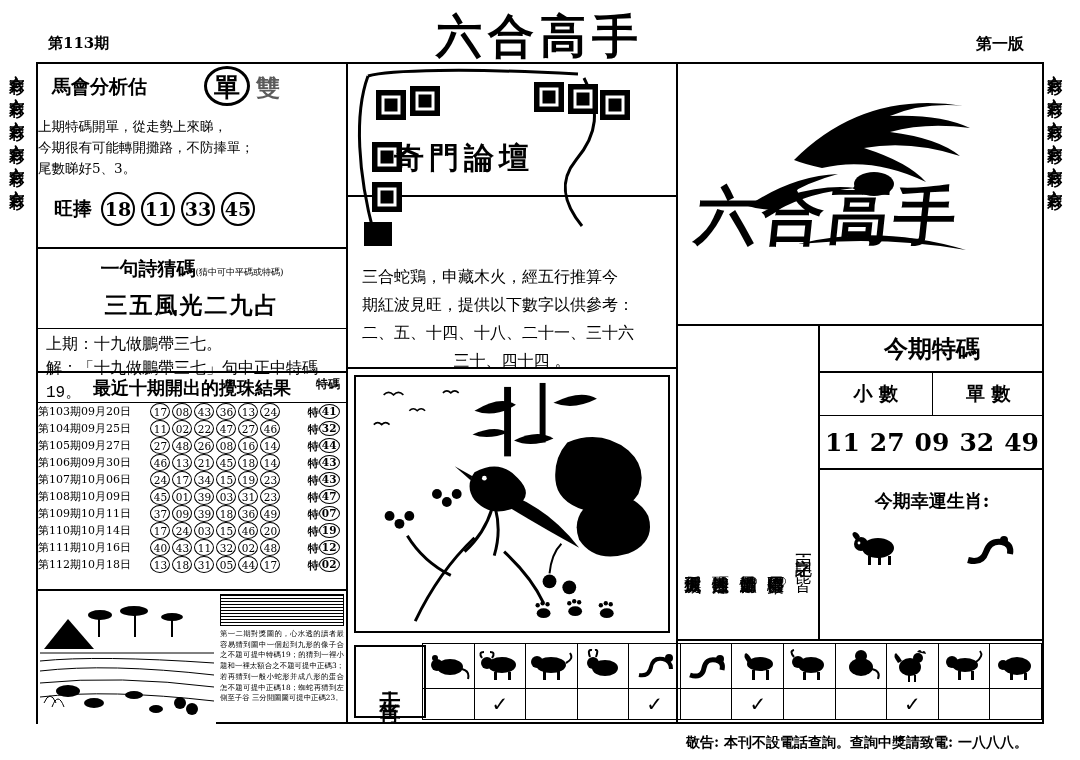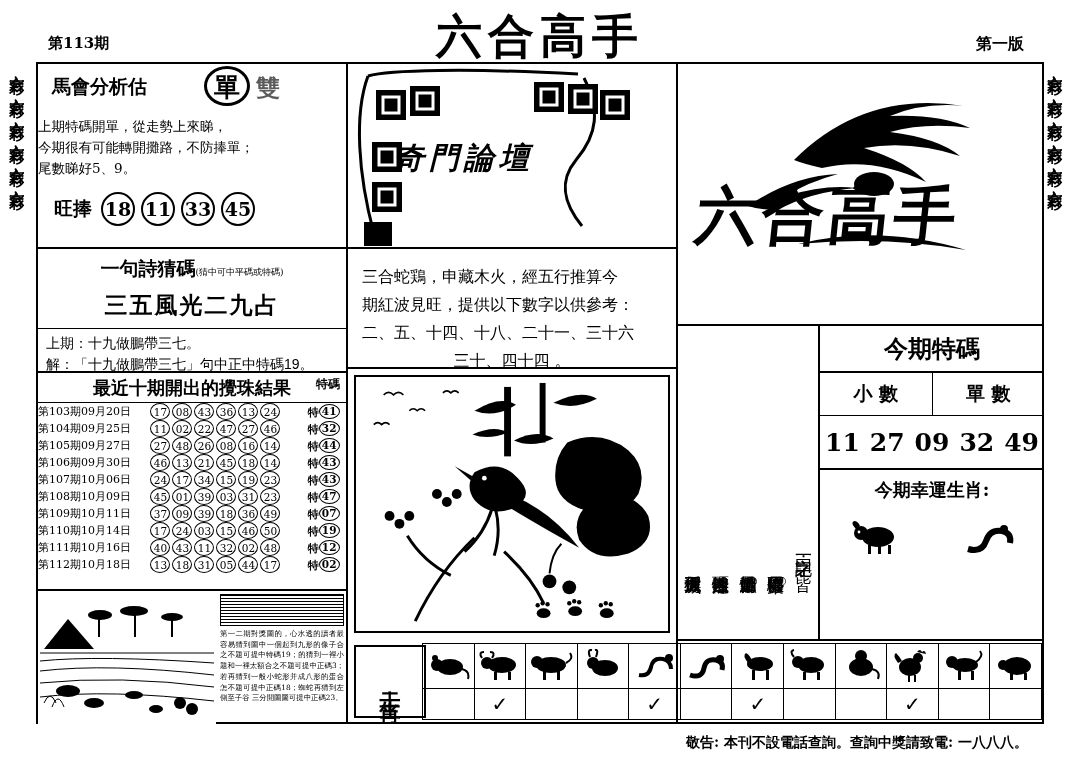--- a/index.html
+++ b/index.html
@@ -57,21 +57,21 @@
     display:flex; align-items:center; justify-content:center;
     font-size:19px; font-weight:bold; margin:0 3px; font-family:"DejaVu Serif", serif;
   }
 
   .lblock2 { position:absolute; left:0; top:185px; width:100%; height:80px; border-bottom:1px solid #000;}
   .poemTitle { text-align:center; font-size:19px; font-weight:bold; font-family:"DejaVu Serif", serif; margin-top:7px;}
   .poemTitle small { font-size:9px; font-weight:normal; letter-spacing:0; }
   .poemLine { text-align:center; font-size:23px; font-weight:bold; font-family:"DejaVu Serif", serif; letter-spacing:2px; margin-top:8px;}
 
   .lblock3 { position:absolute; left:0; top:265px; width:100%; height:44px; border-bottom:2px solid #000; padding:4px 8px;}
-  .tiny { font-size:14px; line-height:1.5; font-family:Liberation Sans, sans-serif;}
+  .tiny { font-size:16px; line-height:1.5; font-family:Liberation Mono, monospace;}
 
   .lblock4 { position:absolute; left:0; top:309px; width:100%; height:218px; border-bottom:2px solid #000;}
   .resTitle { text-align:center; font-size:18px; font-weight:bold; font-family:"DejaVu Serif", serif; padding:3px 0 2px; border-bottom:1px solid #000;}
   .resHeadSpecial { position:absolute; right:6px; top:3px; font-size:12px; font-weight:bold; font-family:"DejaVu Serif", serif;}
   table.res { width:100%; border-collapse:collapse; }
   table.res td { font-size:11px; font-family:"DejaVu Serif", serif; padding:0; }
   .rdate { padding-left:4px; white-space:nowrap; font-size:11px;}
   .rnum {
     display:inline-flex; width:20px; height:17px; border:1px solid #000; border-radius:50%;
     align-items:center; justify-content:center; font-size:10.5px; margin:0 1px;
@@ -83,21 +83,21 @@
   }
 
   .lblock5 { position:absolute; left:0; top:527px; width:100%; height:133px; }
   .artbox { position:absolute; left:0; top:0; width:178px; height:100%; overflow:hidden; }
   .textbox { position:absolute; left:178px; top:0; width:132px; height:100%; padding:3px 4px; }
   .textbox .art { height:32px; border:1px solid #000; margin-bottom:3px; background:
      repeating-linear-gradient(180deg,#000 0 1px,#fff 1px 3px);}
   .microtext { font-size:7.4px; line-height:1.45; font-family:"DejaVu Serif", serif; text-align:justify;}
 
   
-  .mblock1 { position:absolute; left:0; top:0; width:100%; height:185px; border-bottom:2px solid #000;font-style:italic; }
+  .mblock1 { position:absolute; left:0; top:0; width:100%; height:133px; border-bottom:2px solid #000; }
   .qimen { position:absolute; left:46px; top:74px; font-size:30px; font-weight:bold; letter-spacing:5px; font-family:"DejaVu Serif", serif;}
 
   .mblock2 { position:absolute; left:0; top:185px; width:100%; height:120px; border-bottom:2px solid #000; padding:14px 14px 0;}
   .mtext { font-size:16px; line-height:1.75; font-family:"DejaVu Serif", serif;}
   .mtext.center { text-align:center; }
 
   .mblock3 { position:absolute; left:0; top:305px; width:100%; height:270px; padding:6px;}
   .picframe { width:100%; height:100%; border:2px solid #000; position:relative; overflow:hidden; background:#fff;}
 
   .mblock4 { position:absolute; left:0; top:575px; width:100%; height:85px; padding:6px;}
@@ -113,21 +113,21 @@
   .pcol { writing-mode:vertical-rl; text-orientation:upright; font-size:17px; line-height:1.25; font-family:"DejaVu Serif", serif;}
   .dots { position:absolute; left:12px; top:248px; font-size:11px; letter-spacing:8px;}
 
   .special { position:absolute; left:140px; top:0; width:226px; height:100%; border-left:2px solid #000;}
   .spTitle { text-align:center; font-size:24px; font-weight:bold; font-family:"DejaVu Serif", serif; padding:7px 0 6px; border-bottom:2px solid #000;}
   .spSub { display:flex; border-bottom:1px solid #000;}
   .spSub div { flex:1; text-align:center; font-size:19px; font-weight:bold; font-family:"DejaVu Serif", serif; padding:8px 0;}
   .spSub div:first-child{ border-right:1px solid #000;}
   .spNums { display:flex; justify-content:space-around; align-items:center; height:54px; border-bottom:2px solid #000;}
   .spNums span{ font-size:25px; font-weight:bold; font-family:"DejaVu Serif", serif;}
-  .luckTitle { text-align:center; font-size:18px; font-weight:bold; font-family:"DejaVu Serif", serif; padding:8px 0 4px;}
+  .luckTitle { text-align:center; font-size:18px; font-weight:bold; font-family:"DejaVu Serif", serif; padding:19px 0 4px;}
   .luckAnimals { display:flex; justify-content:space-around; align-items:center; height:62px;}
 
   .rbottom { position:absolute; left:0; top:575px; width:100%; height:85px; border-top:2px solid #000; }
 
   
   .zstrip { position:absolute; left:384px; top:579px; width:620px; height:77px; display:flex; }
   .zcell { flex:1; border:1px solid #000; border-left:none; position:relative; display:flex; flex-direction:column;}
   .zcell:first-child{ border-left:1px solid #000;}
   .zanimal { height:44px; display:flex; align-items:center; justify-content:center; }
   .zcheckwrap { flex:1; border-top:1px solid #000; display:flex; align-items:center; justify-content:center; font-size:20px; font-weight:bold;}
@@ -167,21 +167,21 @@
 
     <div class="colL">
 
       <div class="lblock1">
         <div class="analysisTitle">馬會分析估</div>
         <div class="circleDan">單</div>
         <div class="shuang">雙</div>
         <div class="note">
           <div>上期特碼開單，從走勢上來睇，</div>
           <div>今期很有可能轉開攤路，不防捧單；</div>
-          <div>尾數睇好5、9。</div>
+          <div>尾數睇好5、3。</div>
         </div>
         <div class="hotRow">
           <div class="hotLabel">旺捧</div>
           <div class="ball">18</div>
           <div class="ball">11</div>
           <div class="ball">33</div>
           <div class="ball">45</div>
         </div>
       </div>
 
@@ -234,21 +234,21 @@
                 <td><span class="rnum">45</span><span class="rnum">01</span><span class="rnum">39</span><span class="rnum">03</span><span class="rnum">31</span><span class="rnum">23</span></td>
                 <td style="white-space: nowrap;"><span class="rsp">特</span><span class="rspnum">47</span></td>
               </tr>
               <tr>
                 <td class="rdate">第109期10月11日</td>
                 <td><span class="rnum">37</span><span class="rnum">09</span><span class="rnum">39</span><span class="rnum">18</span><span class="rnum">36</span><span class="rnum">49</span></td>
                 <td style="white-space: nowrap;"><span class="rsp">特</span><span class="rspnum">07</span></td>
               </tr>
               <tr>
                 <td class="rdate">第110期10月14日</td>
-                <td><span class="rnum">17</span><span class="rnum">24</span><span class="rnum">03</span><span class="rnum">15</span><span class="rnum">46</span><span class="rnum">50</span></td>
+                <td><span class="rnum">17</span><span class="rnum">24</span><span class="rnum">03</span><span class="rnum">15</span><span class="rnum">46</span><span class="rnum">20</span></td>
                 <td style="white-space: nowrap;"><span class="rsp">特</span><span class="rspnum">19</span></td>
               </tr>
               <tr>
                 <td class="rdate">第111期10月16日</td>
                 <td><span class="rnum">40</span><span class="rnum">43</span><span class="rnum">11</span><span class="rnum">32</span><span class="rnum">02</span><span class="rnum">48</span></td>
                 <td style="white-space: nowrap;"><span class="rsp">特</span><span class="rspnum">12</span></td>
               </tr>
               <tr>
                 <td class="rdate">第112期10月18日</td>
                 <td><span class="rnum">13</span><span class="rnum">18</span><span class="rnum">31</span><span class="rnum">05</span><span class="rnum">44</span><span class="rnum">17</span></td>

